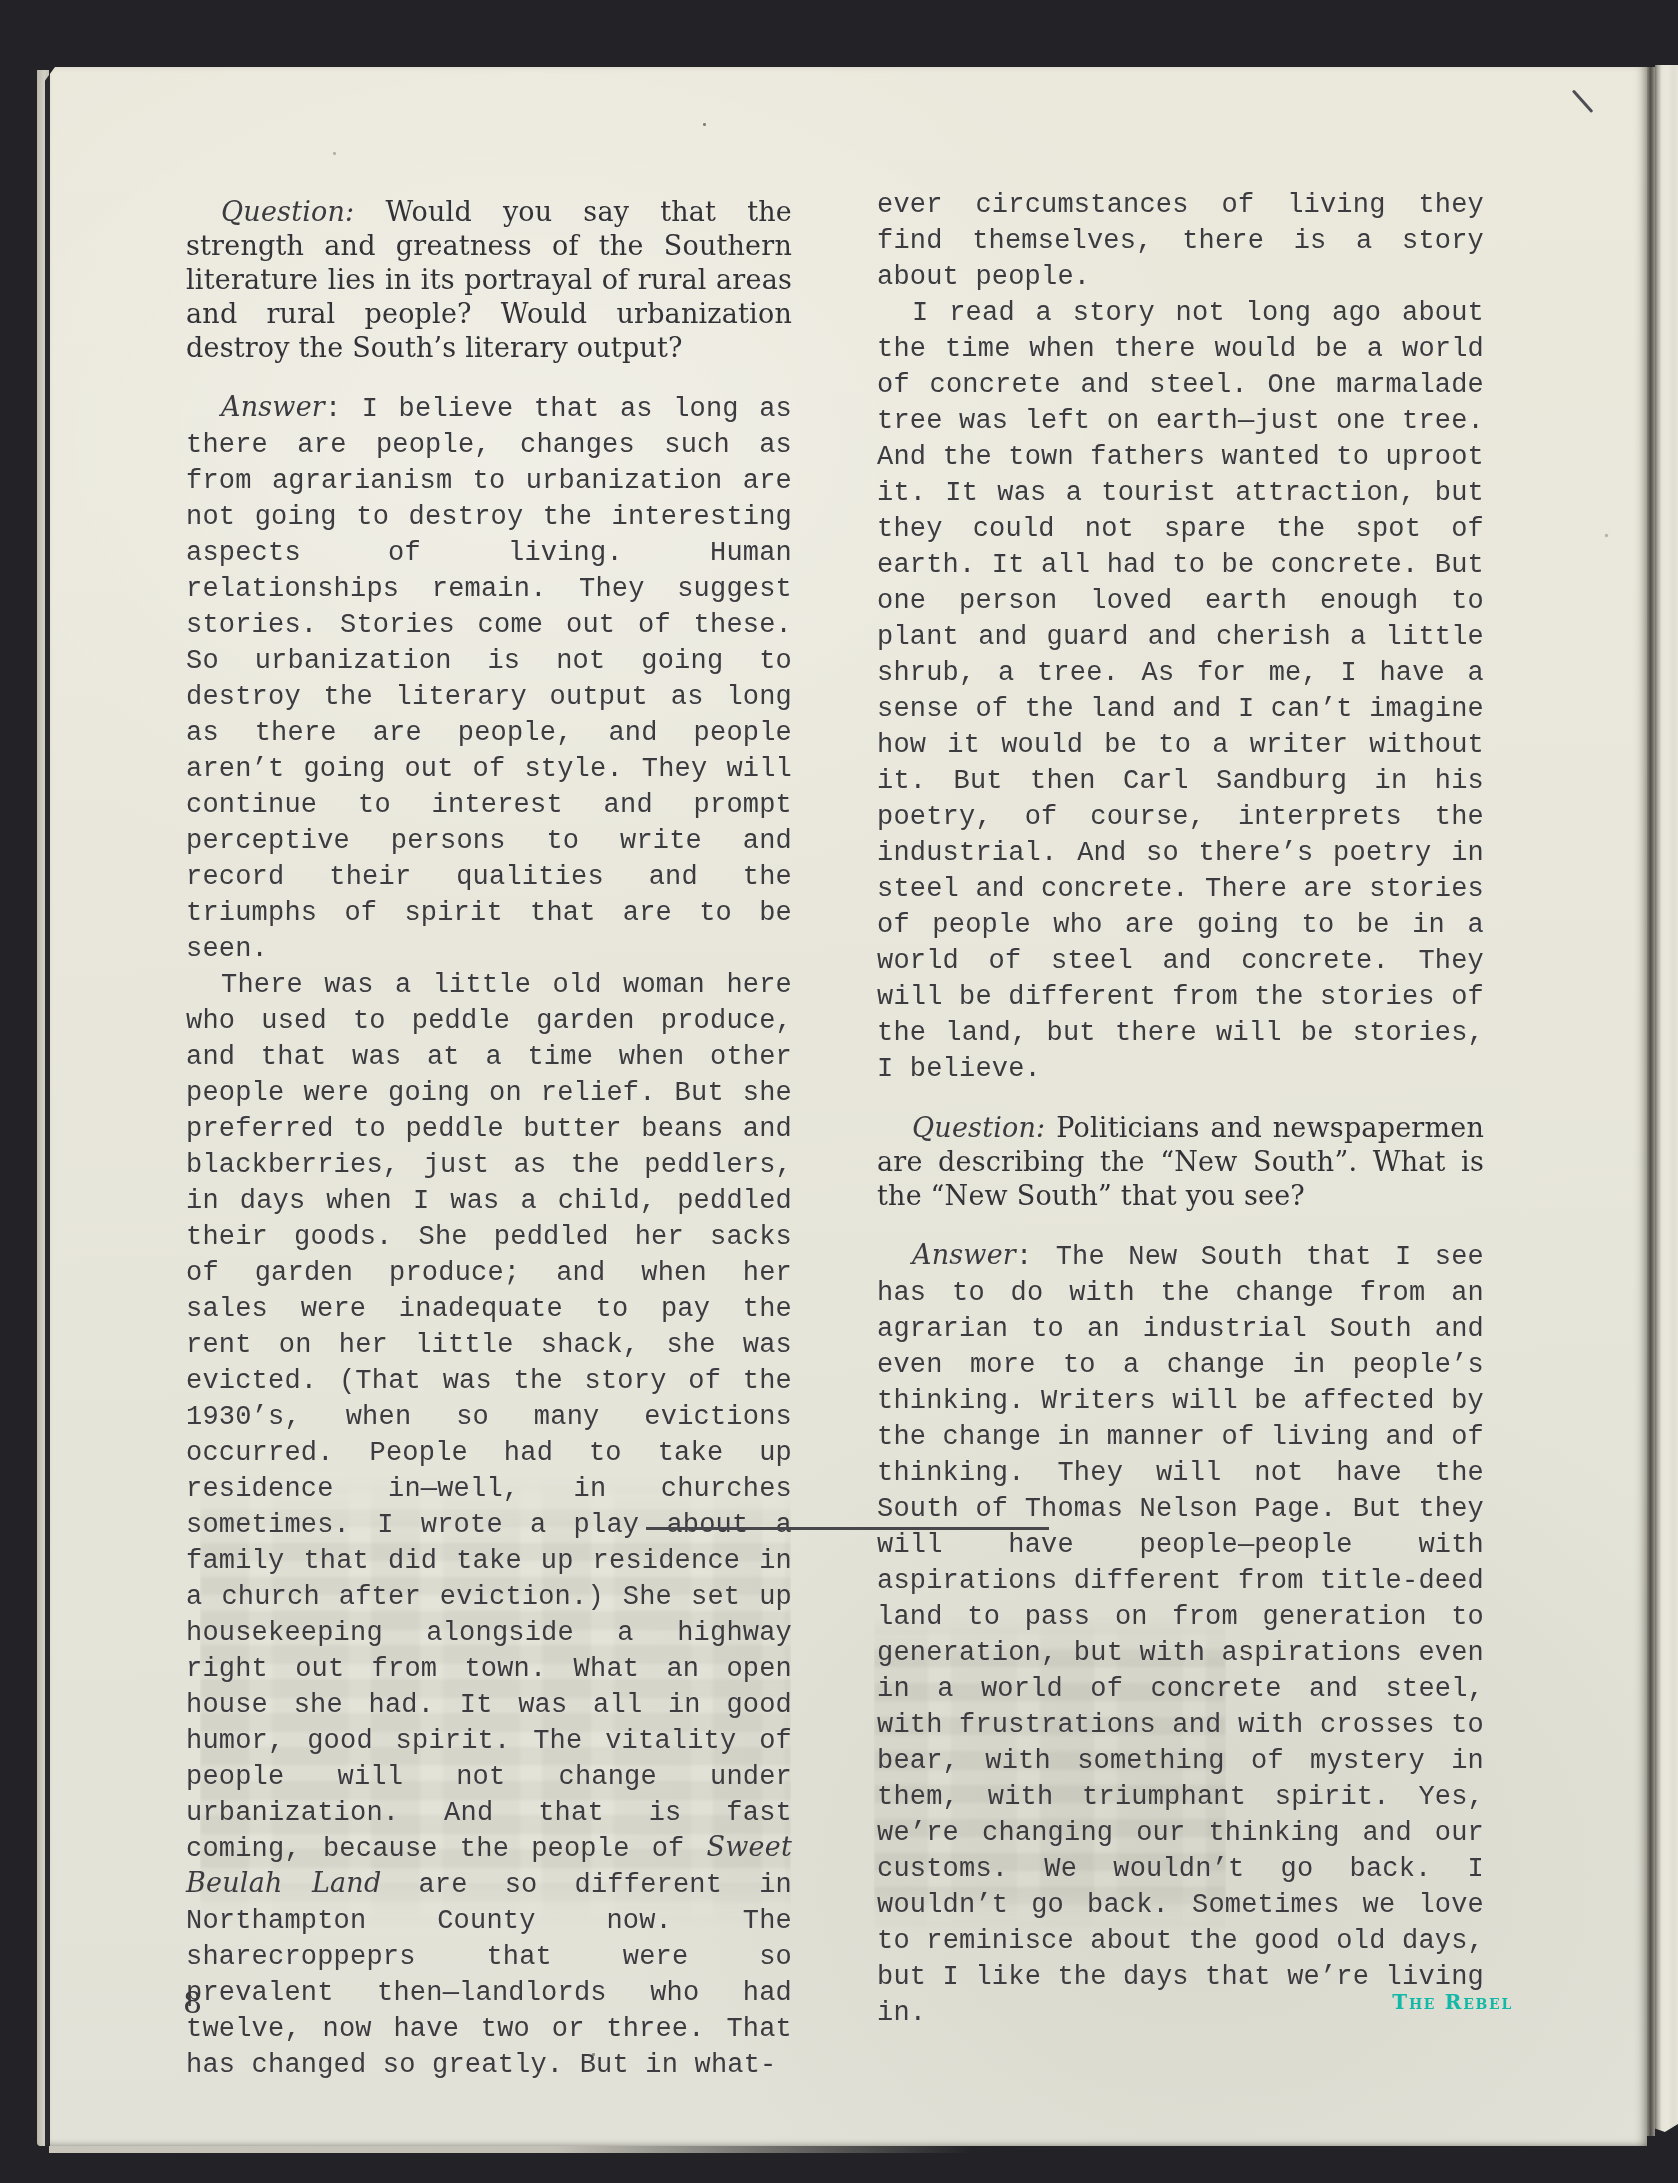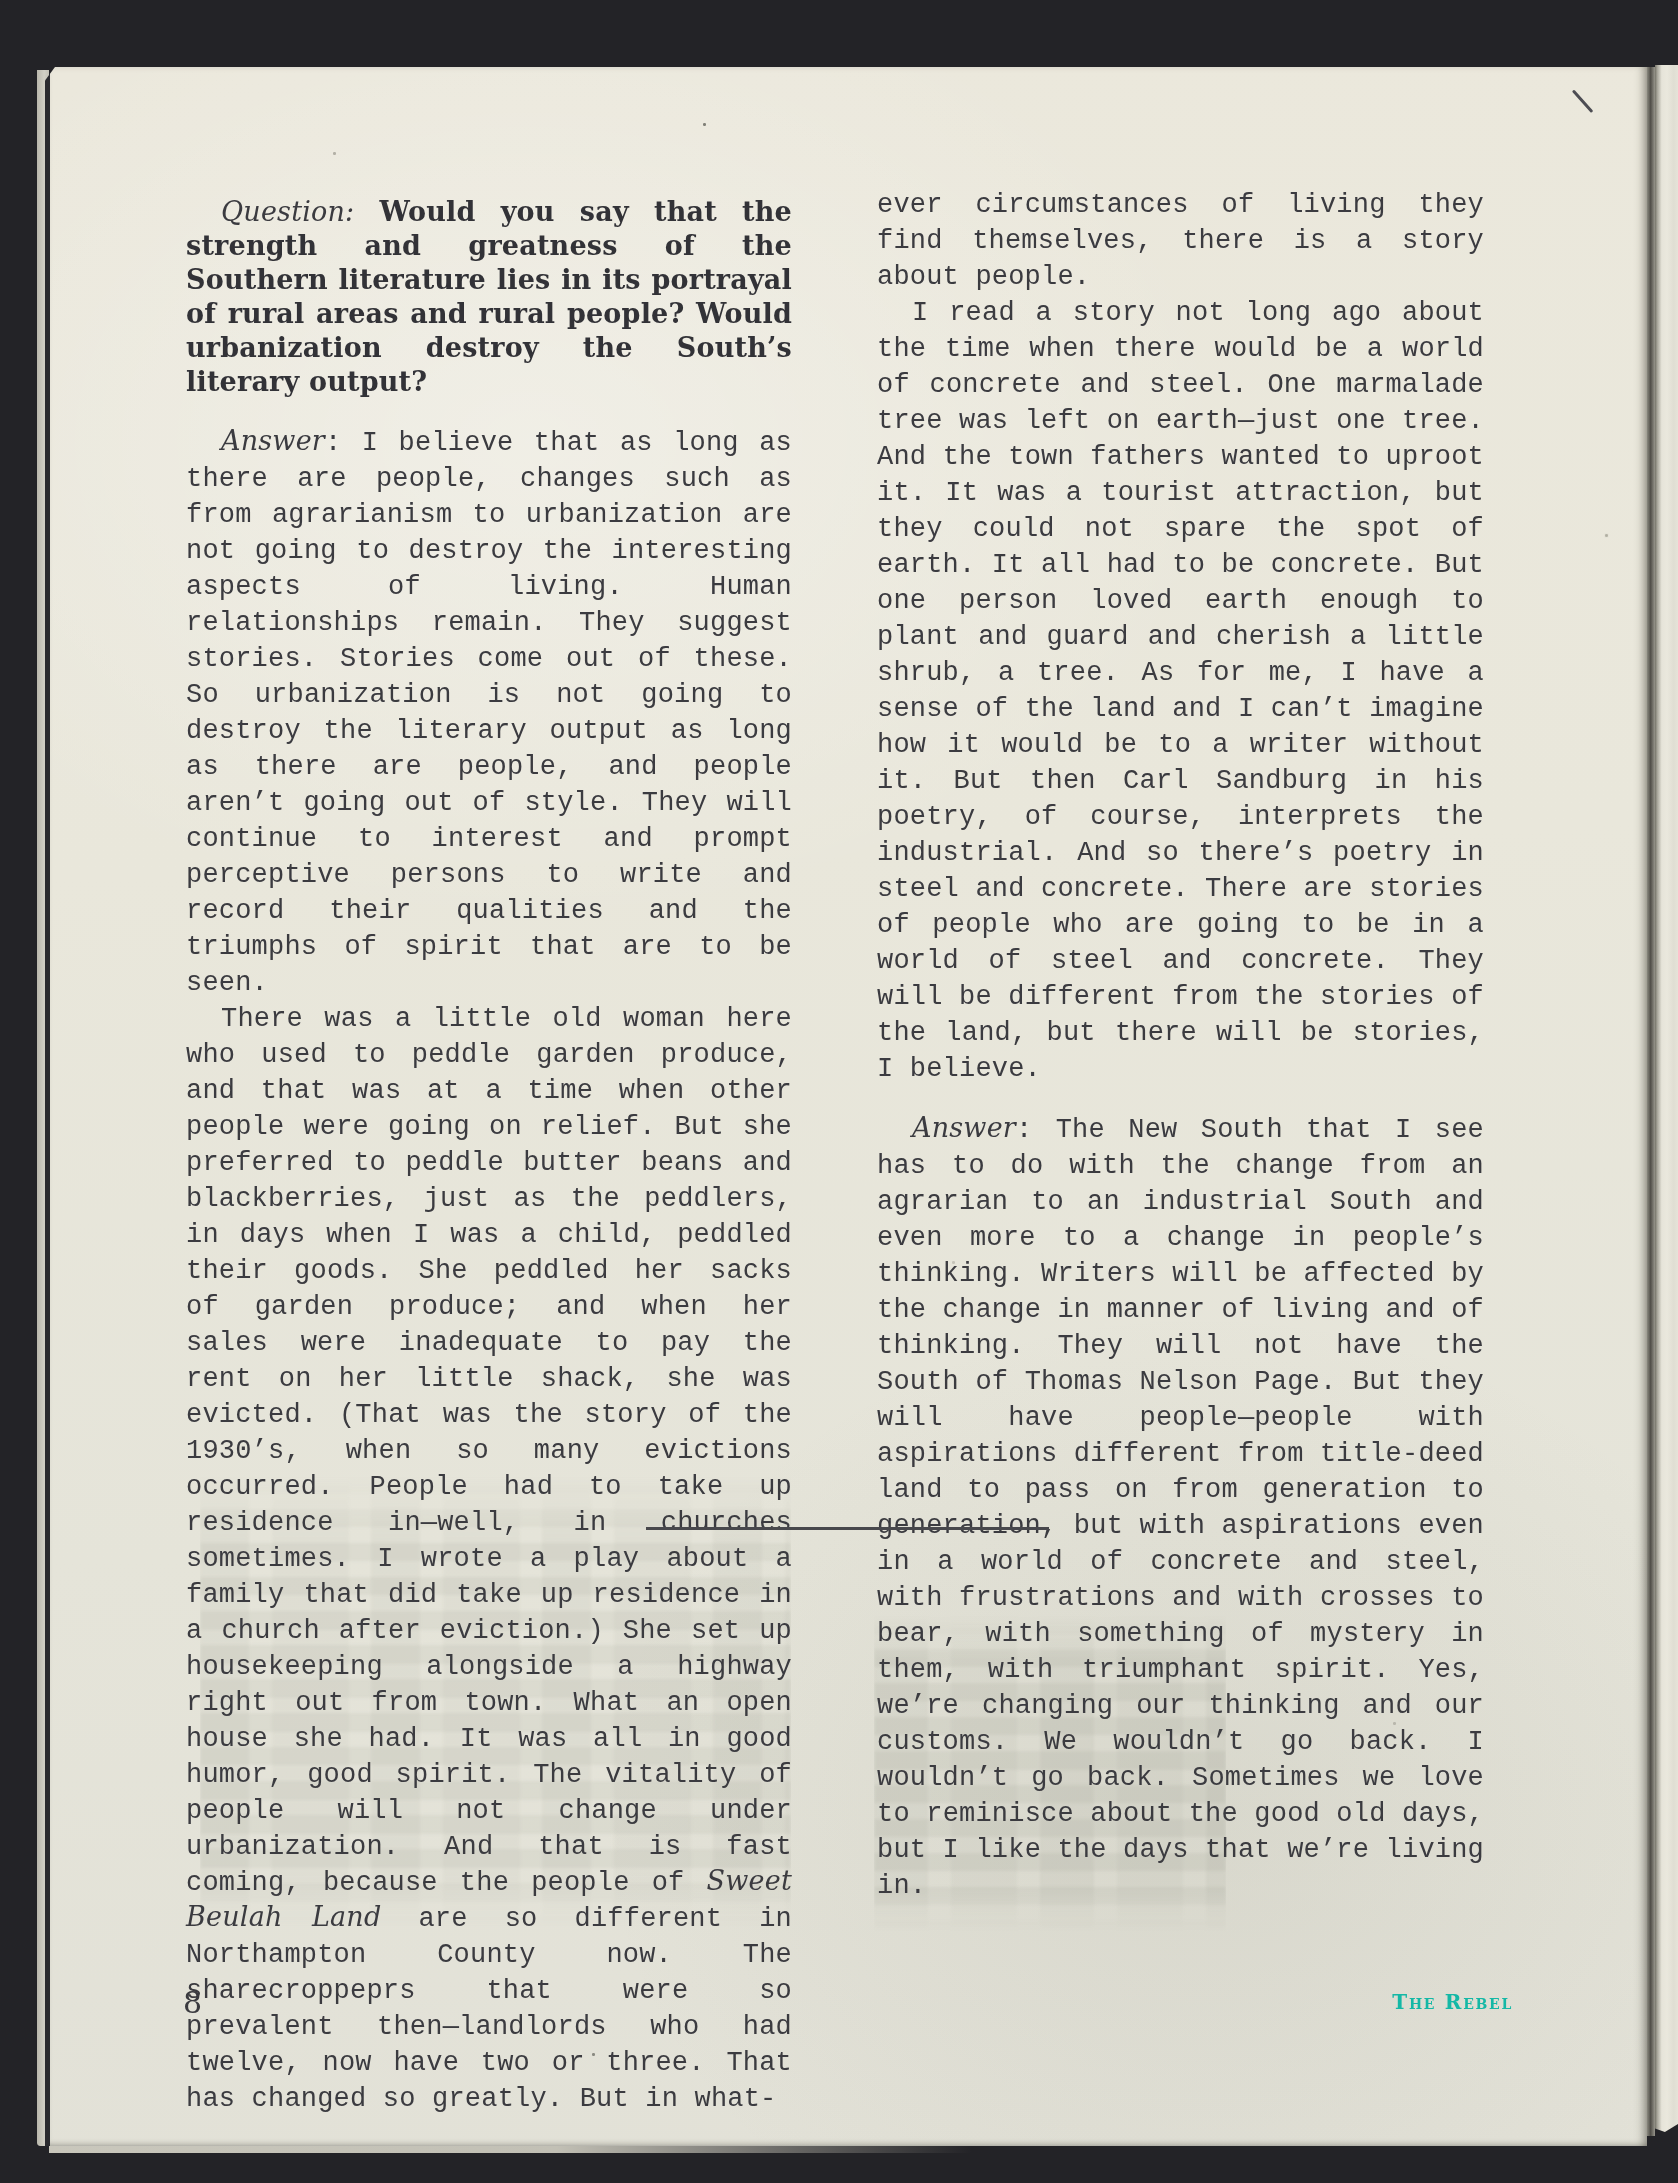--- a/index.html
+++ b/index.html
@@ -45,21 +45,21 @@
     position:absolute;
     font-size:27px;line-height:34px;color:#3b3b40;
     text-align:justify;letter-spacing:0.2px;
   }
   .col-left{left:186px;top:195px;width:606px;}
   .col-right{left:877px;top:186px;width:607px;}
   .para{margin:0;}
   .para.indent{text-indent:35px;}
   .para.gap{margin-top:25px;}
   .para .italic{font-style:italic;font-weight:400;margin-top:36px;}
-  .para .bold{font-weight:700;color:#323237;}
+  .para .bold{font-weight:400;color:#323237;}
   .para .normal{font-style:normal;font-family:Liberation Mono, monospace;}
   
   .divider{
     position:absolute;left:646px;top:1527px;width:403px;height:2.5px;
     background:#48484c;
   }
   
   .ghost{
     position:absolute;filter:blur(1.7px);opacity:.55;
     -webkit-mask-image:linear-gradient(180deg,transparent 0,#000 14%,#000 86%,transparent 100%);
@@ -121,20 +121,21 @@
 <div class="ghost ghost-right"></div>
 
 <div class="column col-left">
     <p class="para indent"><span class="italic">Question:</span><span class="bold"> Would you say that the strength and greatness of the Southern literature lies in its portrayal of rural areas and rural people? Would urbanization destroy the South’s literary output?</span></p>
     <p class="para indent gap"><span class="italic">Answer</span><span class="normal">: I believe that as long as there are people, changes such as from agrarianism to urbanization are not going to destroy the interesting aspects of living. Human relationships remain. They suggest stories. Stories come out of these. So urbanization is not going to destroy the literary output as long as there are people, and people aren’t going out of style. They will continue to interest and prompt perceptive persons to write and record their qualities and the triumphs of spirit that are to be seen.</span></p>
     <p class="para indent"><span class="normal">There was a little old woman here who used to peddle garden produce, and that was at a time when other people were going on relief. But she preferred to peddle butter beans and blackberries, just as the peddlers, in days when I was a child, peddled their goods. She peddled her sacks of garden produce; and when her sales were inadequate to pay the rent on her little shack, she was evicted. (That was the story of the 1930’s, when so many evictions occurred. People had to take up residence in—well, in churches sometimes. I wrote a play about a family that did take up residence in a church after eviction.) She set up housekeeping alongside a highway right out from town. What an open house she had. It was all in good humor, good spirit. The vitality of people will not change under urbanization. And that is fast coming, because the people of </span><span class="italic">Sweet Beulah Land</span><span class="normal"> are so different in Northampton County now. The sharecroppeprs that were so prevalent then—landlords who had twelve, now have two or three. That has changed so greatly. But in what-</span></p>
   </div>
 <div class="column col-right">
     <p class="para"><span class="normal">ever circumstances of living they find themselves, there is a story about people.</span></p>
     <p class="para indent"><span class="normal">I read a story not long ago about the time when there would be a world of concrete and steel. One marmalade tree was left on earth—just one tree. And the town fathers wanted to uproot it. It was a tourist attraction, but they could not spare the spot of earth. It all had to be concrete. But one person loved earth enough to plant and guard and cherish a little shrub, a tree. As for me, I have a sense of the land and I can’t imagine how it would be to a writer without it. But then Carl Sandburg in his poetry, of course, interprets the industrial. And so there’s poetry in steel and concrete. There are stories of people who are going to be in a world of steel and concrete. They will be different from the stories of the land, but there will be stories, I believe.</span></p>
+    <p class="para indent gap"><span class="italic">Question:</span><span class="bold"> Politicians and newspapermen are describing the “New South”. What is the “New South” that you see?</span></p>
     <p class="para indent gap"><span class="italic">Answer</span><span class="normal">: The New South that I see has to do with the change from an agrarian to an industrial South and even more to a change in people’s thinking. Writers will be affected by the change in manner of living and of thinking. They will not have the South of Thomas Nelson Page. But they will have people—people with aspirations different from title-deed land to pass on from generation to generation, but with aspirations even in a world of concrete and steel, with frustrations and with crosses to bear, with something of mystery in them, with triumphant spirit. Yes, we’re changing our thinking and our customs. We wouldn’t go back. I wouldn’t go back. Sometimes we love to reminisce about the good old days, but I like the days that we’re living in.</span></p>
   </div>
 
 <div class="divider"></div>
 
 <div class="page-num">8</div>
 <div class="footer-title">The Rebel</div>
 
 <div class="stray-mark"></div>
 <div class="specks"></div>

